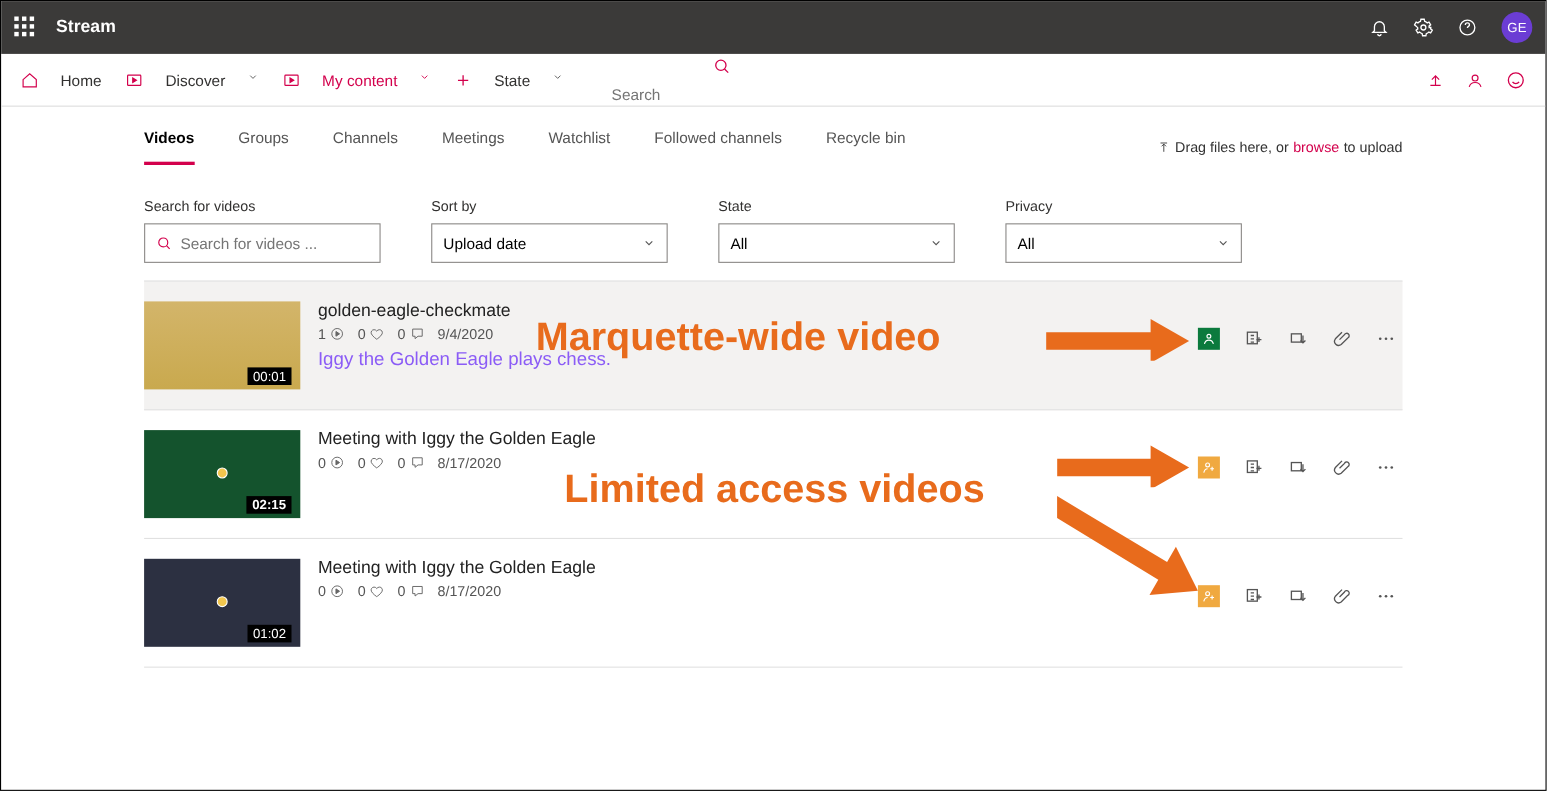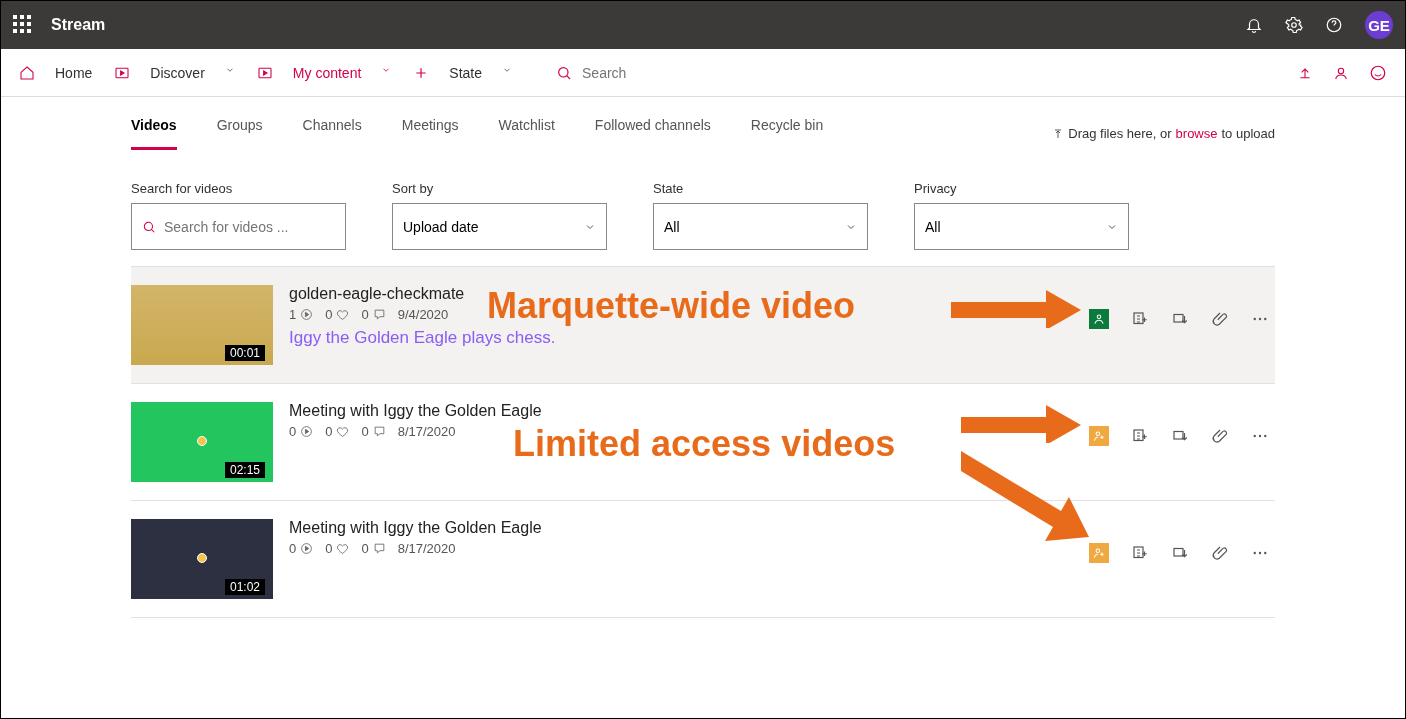--- a/index.html
+++ b/index.html
@@ -5,21 +5,21 @@
   * { box-sizing: border-box; margin: 0; padding: 0; font-family: "Segoe UI", Tahoma, sans-serif; }
   body { background: #fff; width: 1406px; height: 719px; overflow: hidden; border: 1px solid #000; position: relative; }
 
   
   .topbar { height: 48px; background: #3b3a39; color: #fff; display: flex; align-items: center; padding: 0 12px; gap: 18px; }
   .waffle { width: 20px; height: 20px; display: grid; grid-template-columns: repeat(3,4px); grid-template-rows: repeat(3,4px); gap: 3px; cursor: pointer; }
   .waffle span { background: #fff; }
   .brand { font-size: 16px; font-weight: 600; }
   .topbar-right { margin-left: auto; display: flex; align-items: center; gap: 22px; }
   .topbar-right .iconbtn { color: #fff; cursor: pointer; }
-  .avatar { width: 28px; height: 28px; border-radius: 50%; background: #6b3dd4; color: #fff; display: flex; align-items: center; justify-content: center; font-size: 15px; font-weight: 700; cursor: pointer; }
+  .avatar { width: 28px; height: 28px; border-radius: 50%; background: #6b3dd4; color: #fff; display: flex; align-items: center; justify-content: center; font-size: 12px; font-weight: 400; cursor: pointer; }
 
   
   .subnav { height: 48px; border-bottom: 1px solid #ddd; display: flex; align-items: center; padding: 0 18px; gap: 22px; font-size: 14px; }
   .subnav-item { display: flex; align-items: flex-start; gap: 20px; color: #323130; cursor: pointer; }
   .subnav-item.pink { color: #d3004c; }
   .subnav .iconwrap { display: inline-flex; }
   .searcharea { display: flex; align-items: center; gap: 10px; font-size: 14px; color: #555; }
   .searcharea input { border: none; outline: none; font-size: 14px; width: 200px; background: transparent; }
   .subnav-right { margin-left: auto; display: flex; align-items: center; gap: 20px; color: #d3004c; }
   .subnav-right .iconbtn { cursor: pointer; }
@@ -28,21 +28,21 @@
   .content { padding: 20px 130px 0 130px; }
   .tabs { display: flex; gap: 40px; border-bottom: 1px solid transparent; position: relative; }
   .tab { font-size: 14px; color: #555; padding-bottom: 14px; cursor: pointer; }
   .tab.active { color: #000; font-weight: 600; border-bottom: 3px solid #d3004c; }
   .drag-hint { margin-left: auto; font-size: 13px; color: #333; display: flex; align-items: center; gap: 4px; }
   .drag-hint .browse { color: #d3004c; cursor: pointer; }
 
   
   .filters { display: flex; gap: 46px; margin-top: 28px; }
   .filter label { font-size: 13px; color: #323130; }
-  .filter .control { margin-top: 6px; height: 47px; border: 1px solid #8a8886; display: flex; align-items: center; padding: 0 10px; font-size: 14px; background: #fff; cursor: pointer; justify-content: space-between; }
+  .filter .control { margin-top: 6px; height: 36px; border: 1px solid #8a8886; display: flex; align-items: center; padding: 0 10px; font-size: 14px; background: #fff; cursor: pointer; justify-content: space-between; }
   .filter-search .control { width: 215px; cursor: text; }
   .filter-search input { border: none; outline: none; font-size: 14px; width: 100%; }
   .filter-sort .control, .filter-state .control, .filter-privacy .control { width: 215px; }
 
   
   .videos { margin-top: 16px; }
   .row { display: flex; align-items: flex-start; padding: 18px 0; border-bottom: 1px solid #e1e1e1; position: relative; }
   .row.first { background: #f3f2f1; border-top: 1px solid #e1e1e1; }
   .thumb { width: 142px; height: 80px; background: #222; position: relative; flex-shrink: 0; }
   .thumb .duration { position: absolute; right: 8px; bottom: 4px; background: #000; color: #fff; font-size: 12px; padding: 1px 5px; }
@@ -150,21 +150,21 @@
           <path d="M12 5v14M5 12h14"></path>
         </svg>
     </span>
     <span>State</span>
     <span>
       <svg width="10" height="10" viewBox="0 0 24 24" fill="none" stroke="#555" stroke-width="2">
           <path d="M6 9l6 6 6-6"></path>
         </svg>
     </span>
   </div>
-  <div class="searcharea" style="margin-left:22px;">
+  <div class="searcharea" style="margin-left:22px;flex-direction:column;">
     <span>
       <svg width="16" height="16" viewBox="0 0 24 24" fill="none" stroke="#d3004c" stroke-width="1.8">
           <circle cx="11" cy="11" r="7"></circle>
           <path d="M21 21l-5-5"></path>
         </svg>
     </span>
     <input placeholder="Search" style="">
   </div>
   <div class="subnav-right">
     <span class="iconbtn">
@@ -316,21 +316,21 @@
             <svg width="18" height="18" viewBox="0 0 24 24" fill="#555">
               <circle cx="5" cy="12" r="1.6"></circle>
               <circle cx="12" cy="12" r="1.6"></circle>
               <circle cx="19" cy="12" r="1.6"></circle>
             </svg>
           </span>
       </div>
     </div>
 
     <div class="row">
-      <div class="thumb" style="background:#22c55e;">
+      <div class="thumb" style="background:#14532d;font-weight:bold;">
         <div class="dot"></div>
         <div class="duration">02:15</div>
       </div>
       <div class="meta">
         <div class="title">Meeting with Iggy the Golden Eagle</div>
         <div class="stats">
           <span class="s">
               <span>0</span>
               <svg width="13" height="13" viewBox="0 0 24 24" fill="none" stroke="#666" stroke-width="1.6">
                 <circle cx="12" cy="12" r="9"></circle>

